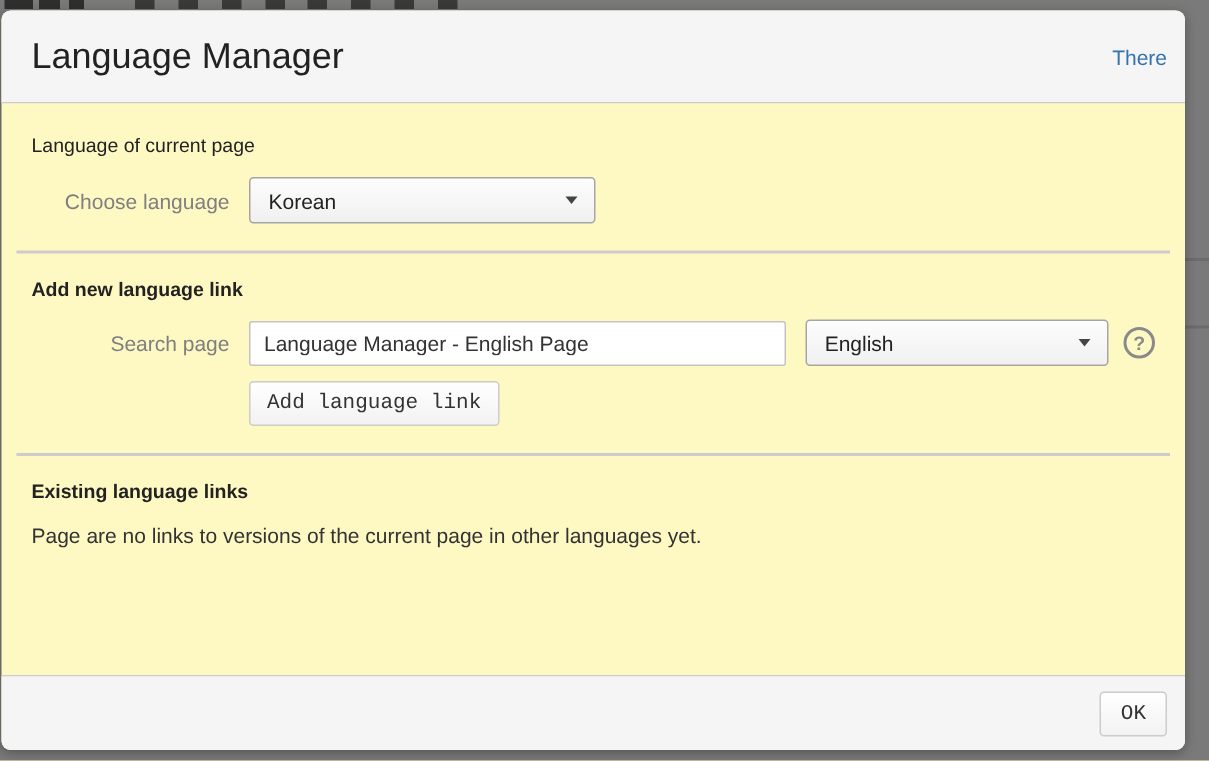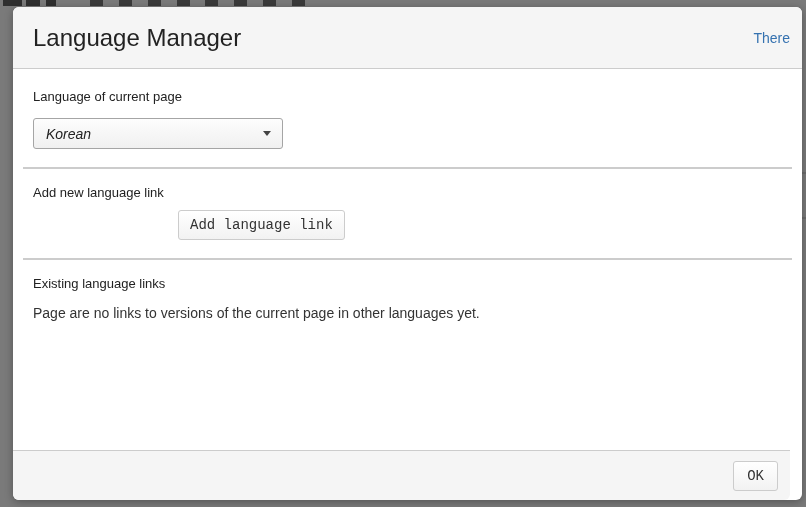--- a/index.html
+++ b/index.html
@@ -12,52 +12,51 @@
     position: relative;
   }
 
   
   .bg-fragment { position: absolute; background: #3a3a3a; top: 0; height: 6px; }
   .bg-line { position: absolute; right: 0; width: 16px; height: 2px; background: #6b6b6b; }
 
   
   .modal {
     position: absolute; top: 7px; left: 1px; width: 789px; bottom: 7px;
-    background: #ffffff; border-radius: 6px;
+    background: #fef9c3; border-radius: 6px;
     box-shadow: 0 2px 8px rgba(0,0,0,0.3);
-    margin-left: 12px;
   }
   .modal-header {
     height: 62px; background: #f5f5f5;
     border-bottom: 1px solid #cccccc;
     border-radius: 6px 6px 0 0;
     display: flex; align-items: center;
     padding: 0 12px 0 20px;
   }
   .modal-title { font-size: 24px; font-weight: 400; color: #222222; flex: 1; margin: 0; }
   .help-link { font-size: 14px; color: #3572b0; text-decoration: none; cursor: pointer; }
 
   .modal-body { padding: 20px 20px 0 20px; }
   .section-heading { font-size: 13px; font-weight: 400; color: #222222; margin: 0; }
-  .section-heading.spaced { margin-top: 16px; }
+  .section-heading.spaced { margin-top: 16px; font-weight: bold; }
 
   .form-row { display: flex; align-items: center; margin-top: 14px; }
   .form-row.tight { margin-top: 13px; }
   .field-label {
     width: 132px; flex-shrink: 0; text-align: right;
     color: #7f7f7f; font-size: 14px; margin-right: 13px;
   }
 
   .dropdown {
     height: 31px; display: inline-flex; align-items: center; justify-content: space-between;
     background: linear-gradient(#fdfdfd, #f0f0f0);
     border: 1px solid #a5a5a5; border-radius: 3px;
     padding: 0 11px 0 12px; font-size: 14px; color: #222222; cursor: pointer;
   }
-  .dropdown.w-korean { width: 250px; font-style: italic; }
+  .dropdown.w-korean { width: 231px; }
   .dropdown.w-english { width: 205px; margin-left: 13px; }
   .caret {
     width: 0; height: 0; margin-left: 8px;
     border-left: 4px solid transparent; border-right: 4px solid transparent;
     border-top: 5px solid #444444;
   }
 
   .text-input {
     width: 363px; height: 30px;
     border: 1px solid #c3c3c3; border-radius: 2px;
@@ -81,21 +80,21 @@
     font-family: Liberation Mono, monospace;
     padding: 6px 11px; cursor: pointer;
   }
   .button-row { margin: 10px 0 0 145px; }
 
   .divider { border: none; height: 2px; background: #cccccc; margin: 18px -10px 0 -10px; }
 
   .empty-message { font-size: 14px; color: #333333; margin: 14px 0 0 0; }
 
   .modal-footer {
-    position: absolute; left: 0; right: 12px; bottom: 0; height: 50px;
+    position: absolute; left: 0; right: 0; bottom: 0; height: 50px;
     background: #f5f5f5; border-top: 1px solid #cccccc;
     border-radius: 0 0 6px 6px;
     display: flex; align-items: center; justify-content: flex-end;
     padding-right: 12px;
   }
   .ok-button { padding: 6px 13px; }
 </style>
 </head>
 <body>
 
@@ -120,30 +119,40 @@
   <div class="modal-header">
     <h1 class="modal-title">Language Manager</h1>
     <a class="help-link">There</a>
   </div>
 
   <div class="modal-body">
 
     <h2 class="section-heading">Language of current page</h2>
 
     <div class="form-row">
+      <span class="field-label">Choose language</span>
       <div class="dropdown w-korean">
         <span>Korean</span>
         <span class="caret"></span>
       </div>
     </div>
 
     <hr class="divider">
 
     <h2 class="section-heading spaced">Add new language link</h2>
 
+    <div class="form-row tight">
+      <span class="field-label">Search page</span>
+      <input class="text-input" type="text" value="Language Manager - English Page" style="">
+      <div class="dropdown w-english">
+        <span>English</span>
+        <span class="caret"></span>
+      </div>
+      <span class="help-circle">?</span>
+    </div>
 
     <div class="button-row">
       <button class="button">Add language link</button>
     </div>
 
     <hr class="divider">
 
     <h2 class="section-heading spaced">Existing language links</h2>
 
     <p class="empty-message">Page are no links to versions of the current page in other languages yet.</p>

